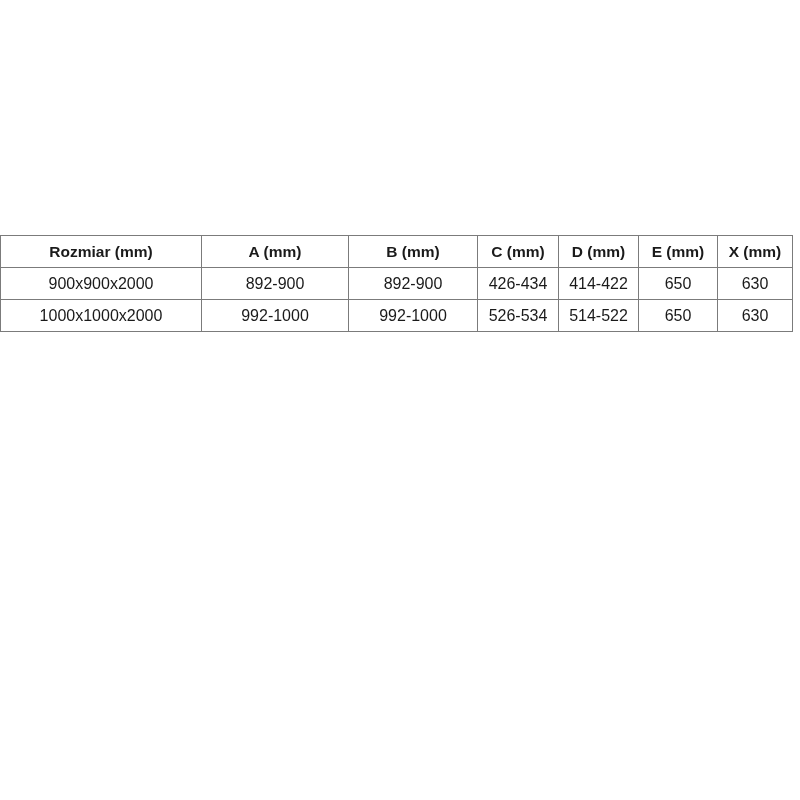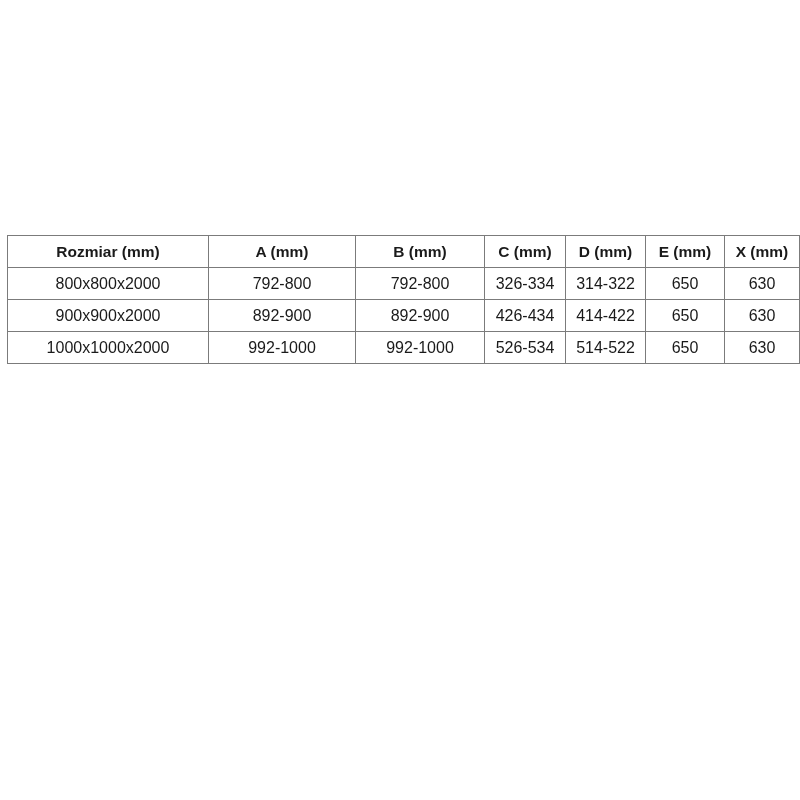--- a/index.html
+++ b/index.html
@@ -12,21 +12,21 @@
     margin: 0;
     padding: 0;
     width: 800px;
     height: 800px;
     background: var(--background);
     font-family: "Liberation Sans", sans-serif;
     position: relative;
   }
   .spec-table {
     position: absolute;
-    left: 7px;
+    left: 0;
     top: 235px;
     width: 792px;
     border-collapse: collapse;
     table-layout: fixed;
   }
   .spec-table th,
   .spec-table td {
     border: 1px solid var(--border);
     text-align: center;
     vertical-align: middle;
@@ -64,29 +64,20 @@
       <th>A (mm)</th>
       <th>B (mm)</th>
       <th>C (mm)</th>
       <th>D (mm)</th>
       <th>E (mm)</th>
       <th>X (mm)</th>
     </tr>
   </thead>
   <tbody>
     <tr>
-      <td>800x800x2000</td>
-      <td>792-800</td>
-      <td>792-800</td>
-      <td>326-334</td>
-      <td>314-322</td>
-      <td>650</td>
-      <td>630</td>
-    </tr>
-    <tr>
       <td>900x900x2000</td>
       <td>892-900</td>
       <td>892-900</td>
       <td>426-434</td>
       <td>414-422</td>
       <td>650</td>
       <td>630</td>
     </tr>
     <tr>
       <td>1000x1000x2000</td>

